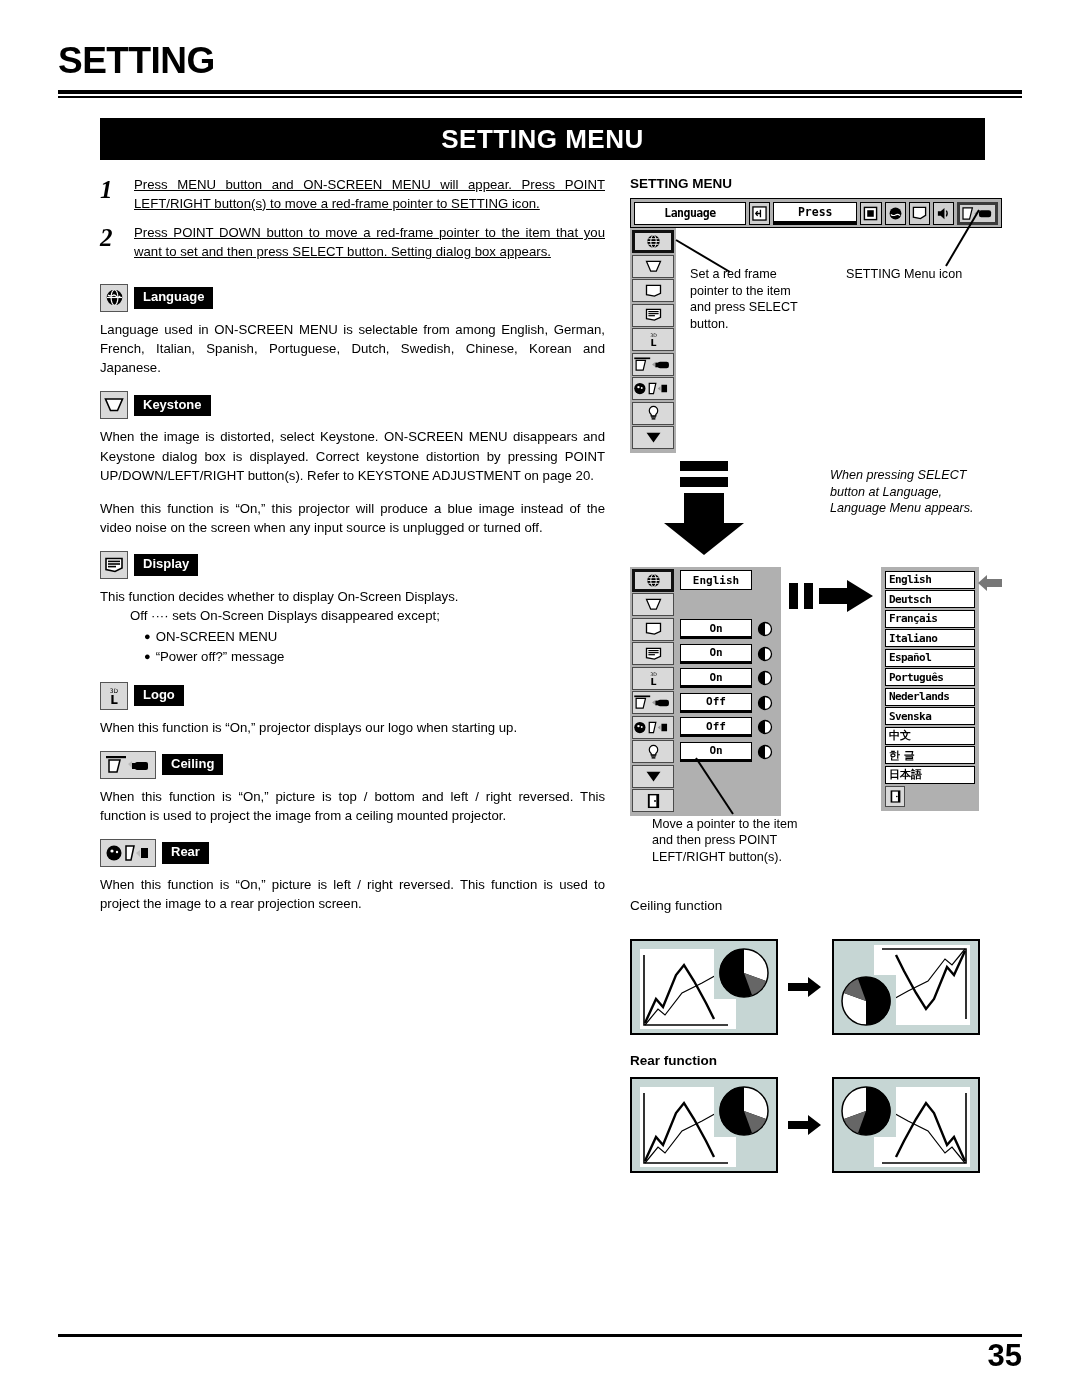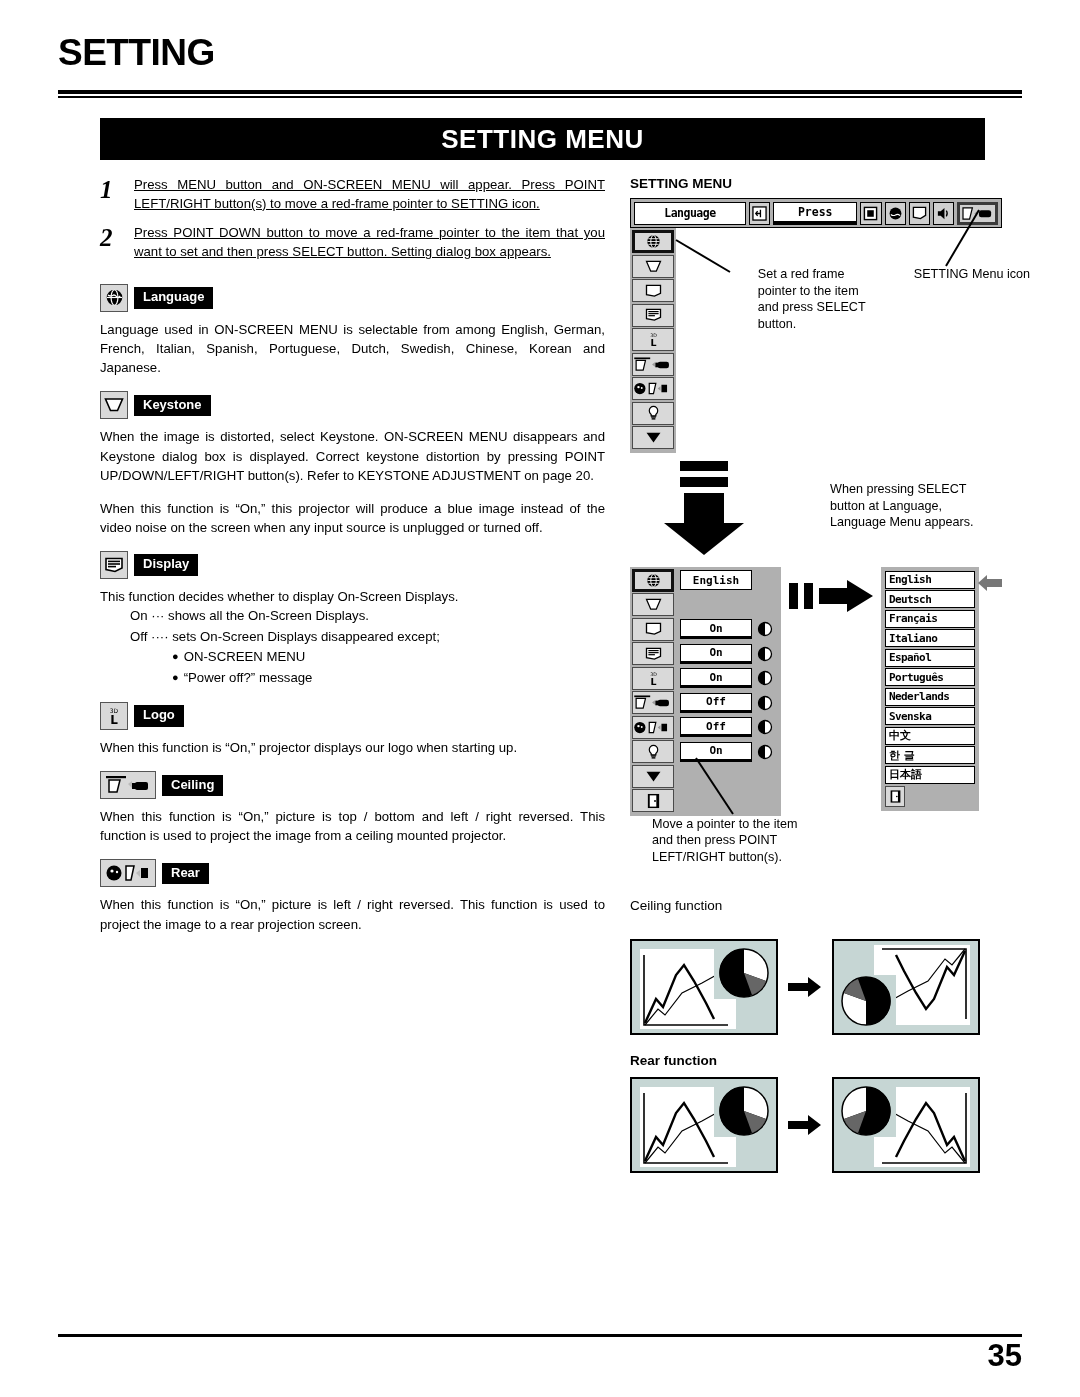--- a/index.html
+++ b/index.html
@@ -6,21 +6,21 @@
   body {
     width: 1080px; height: 1397px;
     background: #ffffff;
     font-family: "Liberation Sans", sans-serif;
     color: #000;
     position: relative;
     overflow: hidden;
   }
 
   
-  .page-header { position: absolute; left: 58px; top: 34px; }
+  .page-header { position: absolute; left: 58px; top: 42px; }
   .page-header h1 {
     font-size: 37px; font-weight: bold; letter-spacing: -0.5px;
     line-height: 1.0;
   }
   .header-rules { position: absolute; left: 58px; top: 90px; width: 964px; }
   .rule-thick { height: 4px; background: #000; }
   .rule-gap   { height: 2px; background: #fff; }
   .rule-thin  { height: 2px; background: #000; }
 
   
@@ -51,21 +51,21 @@
   .sec { margin-top: 14px; }
   .sec-head { display: flex; align-items: center; gap: 6px; margin-bottom: 8px; }
   .sec-label {
     background: #000; color: #fff;
     font-size: 13px; font-weight: bold;
     padding: 3px 9px 4px 9px;
     line-height: 1.1;
   }
   .sec-text { font-size: 13.2px; line-height: 1.45; text-align: justify; }
   .indent1 { margin-left: 30px; }
-  .indent2 { margin-left: 72px; }
+  .indent2 { margin-left: 44px; }
   .dotline { font-size: 13.2px; line-height: 1.55; }
   .bul { font-size: 11px; vertical-align: 1px; margin-right: 5px; }
 
   
   .chip {
     background: #d9d9d9; border: 1.5px solid #555;
     display: inline-flex; align-items: center; justify-content: center;
     height: 28px; width: 28px; flex: 0 0 auto;
     position: relative;
   }
@@ -215,21 +215,20 @@
         <svg width="20" height="17" viewBox="0 0 20 17">
           <path d="M2 1.5 H18 V11 L11 14.5 L2 12.5 Z" fill="#fff" stroke="#000" stroke-width="1.6"></path>
           <rect x="4" y="3.6" width="12" height="1.6" fill="#000"></rect>
           <rect x="4" y="6.2" width="12" height="1.6" fill="#000"></rect>
           <rect x="4" y="8.8" width="8" height="1.6" fill="#000"></rect>
         </svg>
       </span>
       <span class="sec-label">Display</span>
     </div>
     <div class="sec-text">This function decides whether to display On-Screen Displays.</div>
-    <div class="dotline indent1">On  ··· shows all the On-Screen Displays.</div>
     <div class="dotline indent1">Off ···· sets On-Screen Displays disappeared except;</div>
     <div class="dotline indent2">
       <span class="bul">●</span><span>ON-SCREEN MENU</span>
     </div>
     <div class="dotline indent2">
       <span class="bul">●</span><span>“Power off?” message</span>
     </div>
   </div>
 
   <div class="sec">
@@ -389,40 +388,40 @@
           <path d="M1.5 2 H16.5 L9 12.5 Z" fill="#000"></path>
         </svg>
       </div>
     </div>
 
     <svg width="350" height="200" style="position:absolute; left:44px; top:0; pointer-events:none;">
       <line x1="2" y1="12" x2="56" y2="44" stroke="#000" stroke-width="2"></line>
       <line x1="305" y1="-18" x2="272" y2="38" stroke="#000" stroke-width="2"></line>
     </svg>
 
-    <div style="position:relative; margin-left:14px; padding-top:38px; width:340px; display:flex;justify-content:flex-end;">
+    <div style="position:relative; margin-left:14px; padding-top:38px; width:340px; display:flex;">
       <div class="rc-cap" style="width:140px">
         <div>Set a red frame</div>
         <div>pointer to the item</div>
         <div>and press SELECT</div>
         <div>button.</div>
       </div>
       <div class="rc-cap" style="margin-left:16px">SETTING Menu icon</div>
     </div>
   </div>
 
   <div style="margin-left:26px; margin-top:8px;">
     <svg width="96" height="96" viewBox="0 0 96 96">
       <rect x="24" y="0" width="48" height="10" fill="#000"></rect>
       <rect x="24" y="16" width="48" height="10" fill="#000"></rect>
       <path d="M28 32 H68 V62 H88 L48 94 L8 62 H28 Z" fill="#000"></path>
     </svg>
   </div>
 
-  <div class="rc-cap" style="position:absolute; left:200px; top:305px;">
+  <div class="rc-cap" style="position:absolute; left:200px; top:291px;font-style:italic;">
     <div>When pressing SELECT</div>
     <div>button at Language,</div>
     <div>Language Menu appears.</div>
   </div>
 
   <div style="display:flex; align-items:flex-start; margin-top:6px; position:relative;">
 
     <div class="panel">
       <div class="rail" style="background:#b0b0b0;">
         <div class="rail-item sel">

